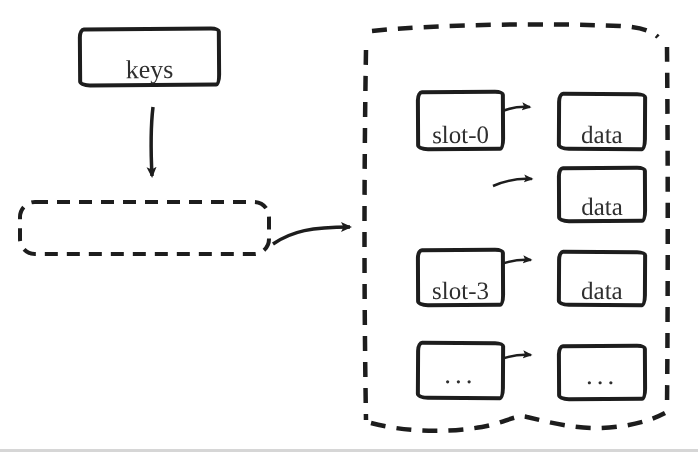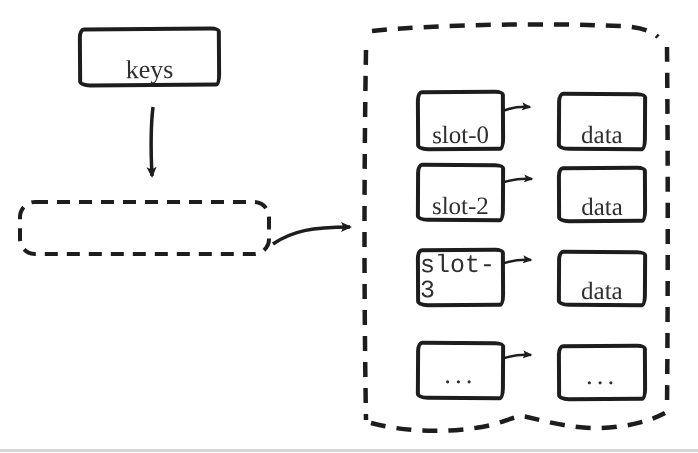--- a/index.html
+++ b/index.html
@@ -55,21 +55,21 @@
     font-size: 24px;
     color: #2f2f2f;
     letter-spacing: 0.5px;
   }
   .slot-box { left: 416px; width: 89px; }
   .data-box { left: 541px; width: 90px; margin-left: 16px; }
   .row1.slot-box { top: 90px;  height: 61px; transform: rotate(-0.3deg); }
   .row1.data-box { top: 92px;  height: 59px; transform: rotate(0.3deg); }
   .row2.slot-box { top: 163px; height: 59px; transform: rotate(0.25deg); }
   .row2.data-box { top: 166px; height: 57px; transform: rotate(-0.25deg); }
-  .row3.slot-box { top: 248px; height: 59px; transform: rotate(-0.25deg); font-family: Liberation Mono, monospace; }
+  .row3.slot-box { top: 248px; height: 59px; transform: rotate(-0.25deg); }
   .row3.data-box { top: 250px; height: 57px; transform: rotate(0.3deg); }
   .row4.slot-box { top: 341px; height: 59px; transform: rotate(0.3deg); }
   .row4.data-box { top: 344px; height: 57px; transform: rotate(-0.3deg); }
   .ellipsis-cell {
     font-size: 27px;
     letter-spacing: 4px;
   }
   .ellipsis-cell span { transform: translateY(-8px); display: inline-block; }
   #bottom-strip {
     position: absolute;
@@ -116,23 +116,20 @@
 
 
 
   <div class="sketch-box slot-box row1">
     <span>slot-0</span>
   </div>
   <div class="sketch-box data-box row1">
     <span>data</span>
   </div>
 
-  <div class="sketch-box slot-box row2">
-    <span>slot-2</span>
-  </div>
   <div class="sketch-box data-box row2">
     <span>data</span>
   </div>
 
   <div class="sketch-box slot-box row3">
     <span>slot-3</span>
   </div>
   <div class="sketch-box data-box row3">
     <span>data</span>
   </div>

